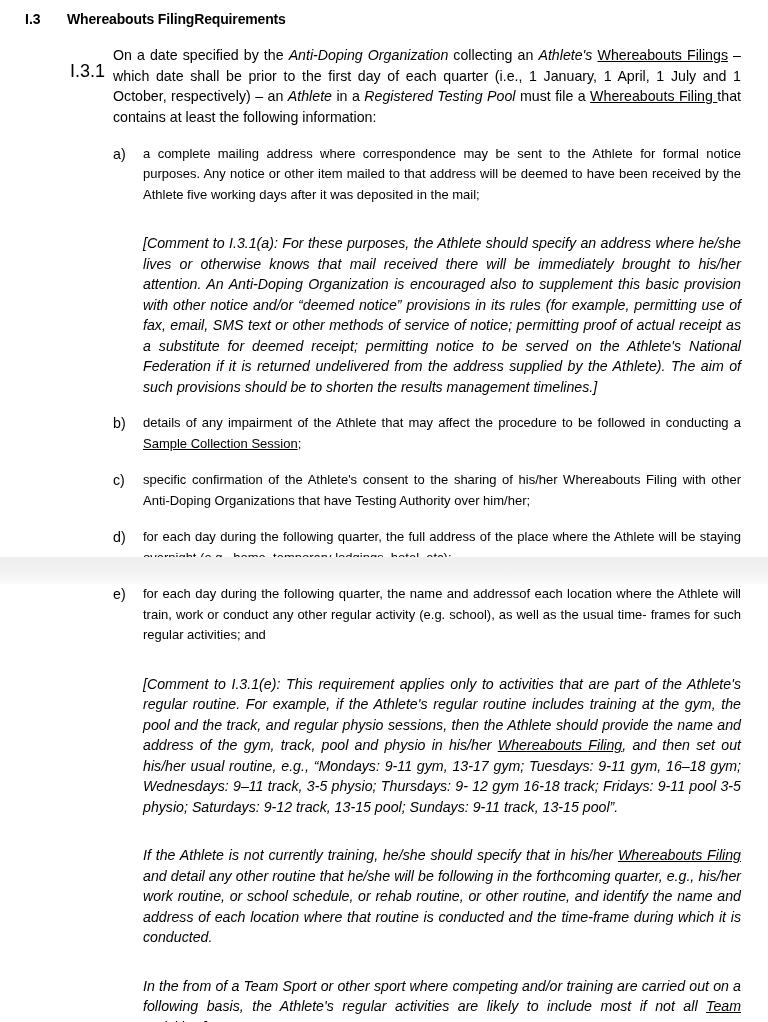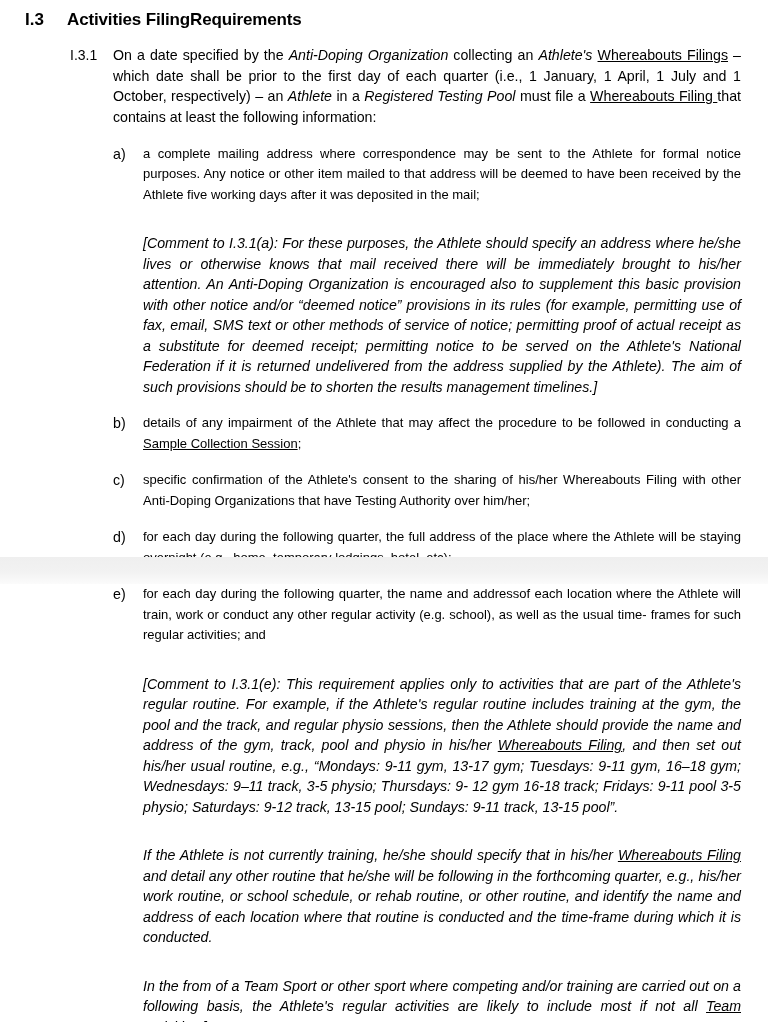--- a/index.html
+++ b/index.html
@@ -32,21 +32,21 @@
     position: relative;
     z-index: 1;
     padding: 0;
   }
 
   
   .section-head {
     display: flex;
     align-items: flex-start;
     font-weight: bold;
-    font-size: 17px;
+    font-size: 14px;
     line-height: 17px;
     padding-top: 11px;
   }
   .section-head .sec-num {
     width: 42px;
     margin-left: 25px;
     flex: 0 0 auto;
   }
   .section-head .sec-title {
     flex: 1 1 auto;
@@ -56,22 +56,23 @@
   
   .clause {
     display: flex;
     align-items: flex-start;
     margin-top: 17px;
   }
   .clause .cl-num {
     width: 43px;
     margin-left: 70px;
     flex: 0 0 auto;
-    font-size: 14px;
+    font-size: 18px;
     line-height: 20.7px;
+    margin-top: 16px;
   }
   .clause .cl-body {
     flex: 1 1 auto;
     margin-right: 27px;
     font-size: 14.2px;
     line-height: 20.7px;
     text-align: justify;
     text-justify: inter-word;
   }
 
@@ -117,21 +118,21 @@
 </style>
 </head>
 <body>
 
 <div class="scan-band"></div>
 
 <div class="page">
 
   <div class="section-head">
     <span class="sec-num">I.3</span>
-    <span class="sec-title">Activities FilingRequirements</span>
+    <span class="sec-title">Whereabouts FilingRequirements</span>
   </div>
 
   <div class="clause">
     <span class="cl-num">I.3.1</span>
     <div class="cl-body"><span>On a date specified by the </span><i>Anti-Doping Organization</i><span> collecting an </span><i>Athlete's</i><span> </span><u>Whereabouts Filings</u><span> – which date shall be prior to the first day of each quarter (i.e., 1 January, 1 April, 1 July and 1 October, respectively) – an </span><i>Athlete</i><span> in a </span><i>Registered Testing Pool</i><span> must file a </span><u>Whereabouts Filing </u><span>that contains at least the following information:</span></div>
   </div>
 
   <div class="item">
     <span class="it-marker">a)</span>
     <div class="it-body">a complete mailing address where correspondence may be sent to the Athlete for formal notice purposes. Any notice or other item mailed to that address will be deemed to have been received by the Athlete five working days after it was deposited in the mail;</div>

